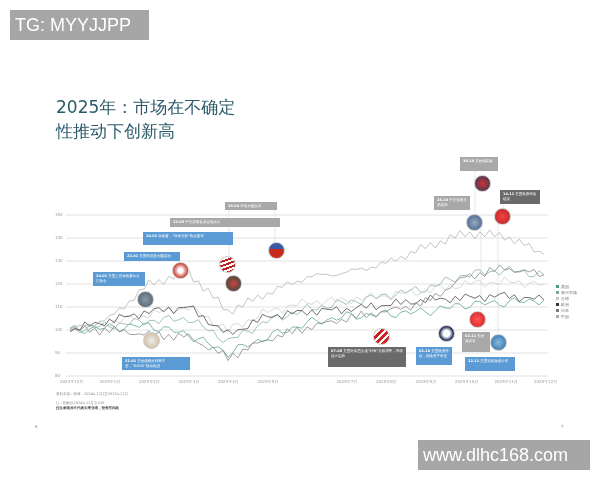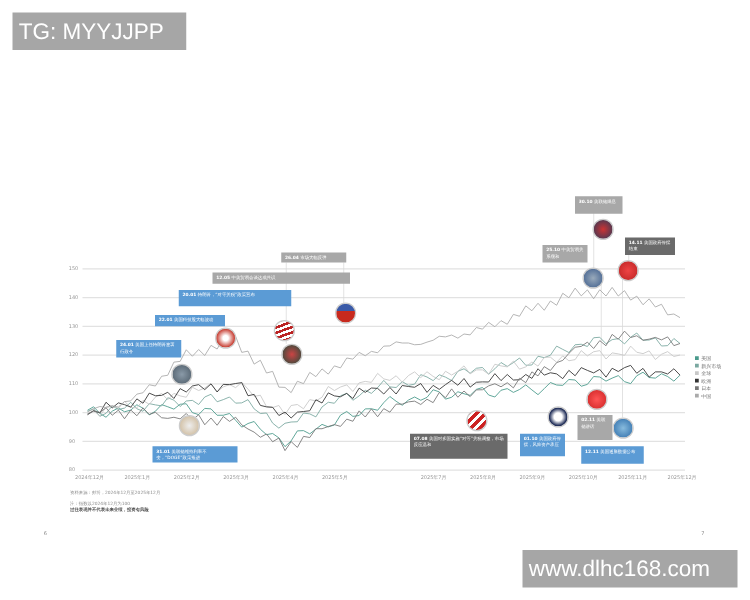--- a/index.html
+++ b/index.html
@@ -21,20 +21,22 @@
   .legend .sw { display:inline-block; width:3px; height:3px; margin-right:2px; vertical-align:middle; }
   .foot { position:absolute; left:56px; font-size:3.5px; color:#888; }
   .pg { position:absolute; font-size:4px; color:#888; }
 </style>
 </head>
 <body>
 
 <div class="wm wm-tl">TG: MYYJJPP</div>
 
 <div class="title">
+  <div>2025年：市场在不确定</div>
+  <div>性推动下创新高</div>
 </div>
 
 <svg class="chart" viewBox="0 0 600 480" width="600" height="480">
   <g id="grid">
       <line x1="66" x2="548" y1="376" y2="376" stroke="#e2e2e2" stroke-width="1"></line>
       <line x1="66" x2="548" y1="353" y2="353" stroke="#e2e2e2" stroke-width="1"></line>
       <line x1="66" x2="548" y1="330" y2="330" stroke="#e2e2e2" stroke-width="1"></line>
       <line x1="66" x2="548" y1="307" y2="307" stroke="#e2e2e2" stroke-width="1"></line>
       <line x1="66" x2="548" y1="284" y2="284" stroke="#e2e2e2" stroke-width="1"></line>
       <line x1="66" x2="548" y1="261" y2="261" stroke="#e2e2e2" stroke-width="1"></line>

